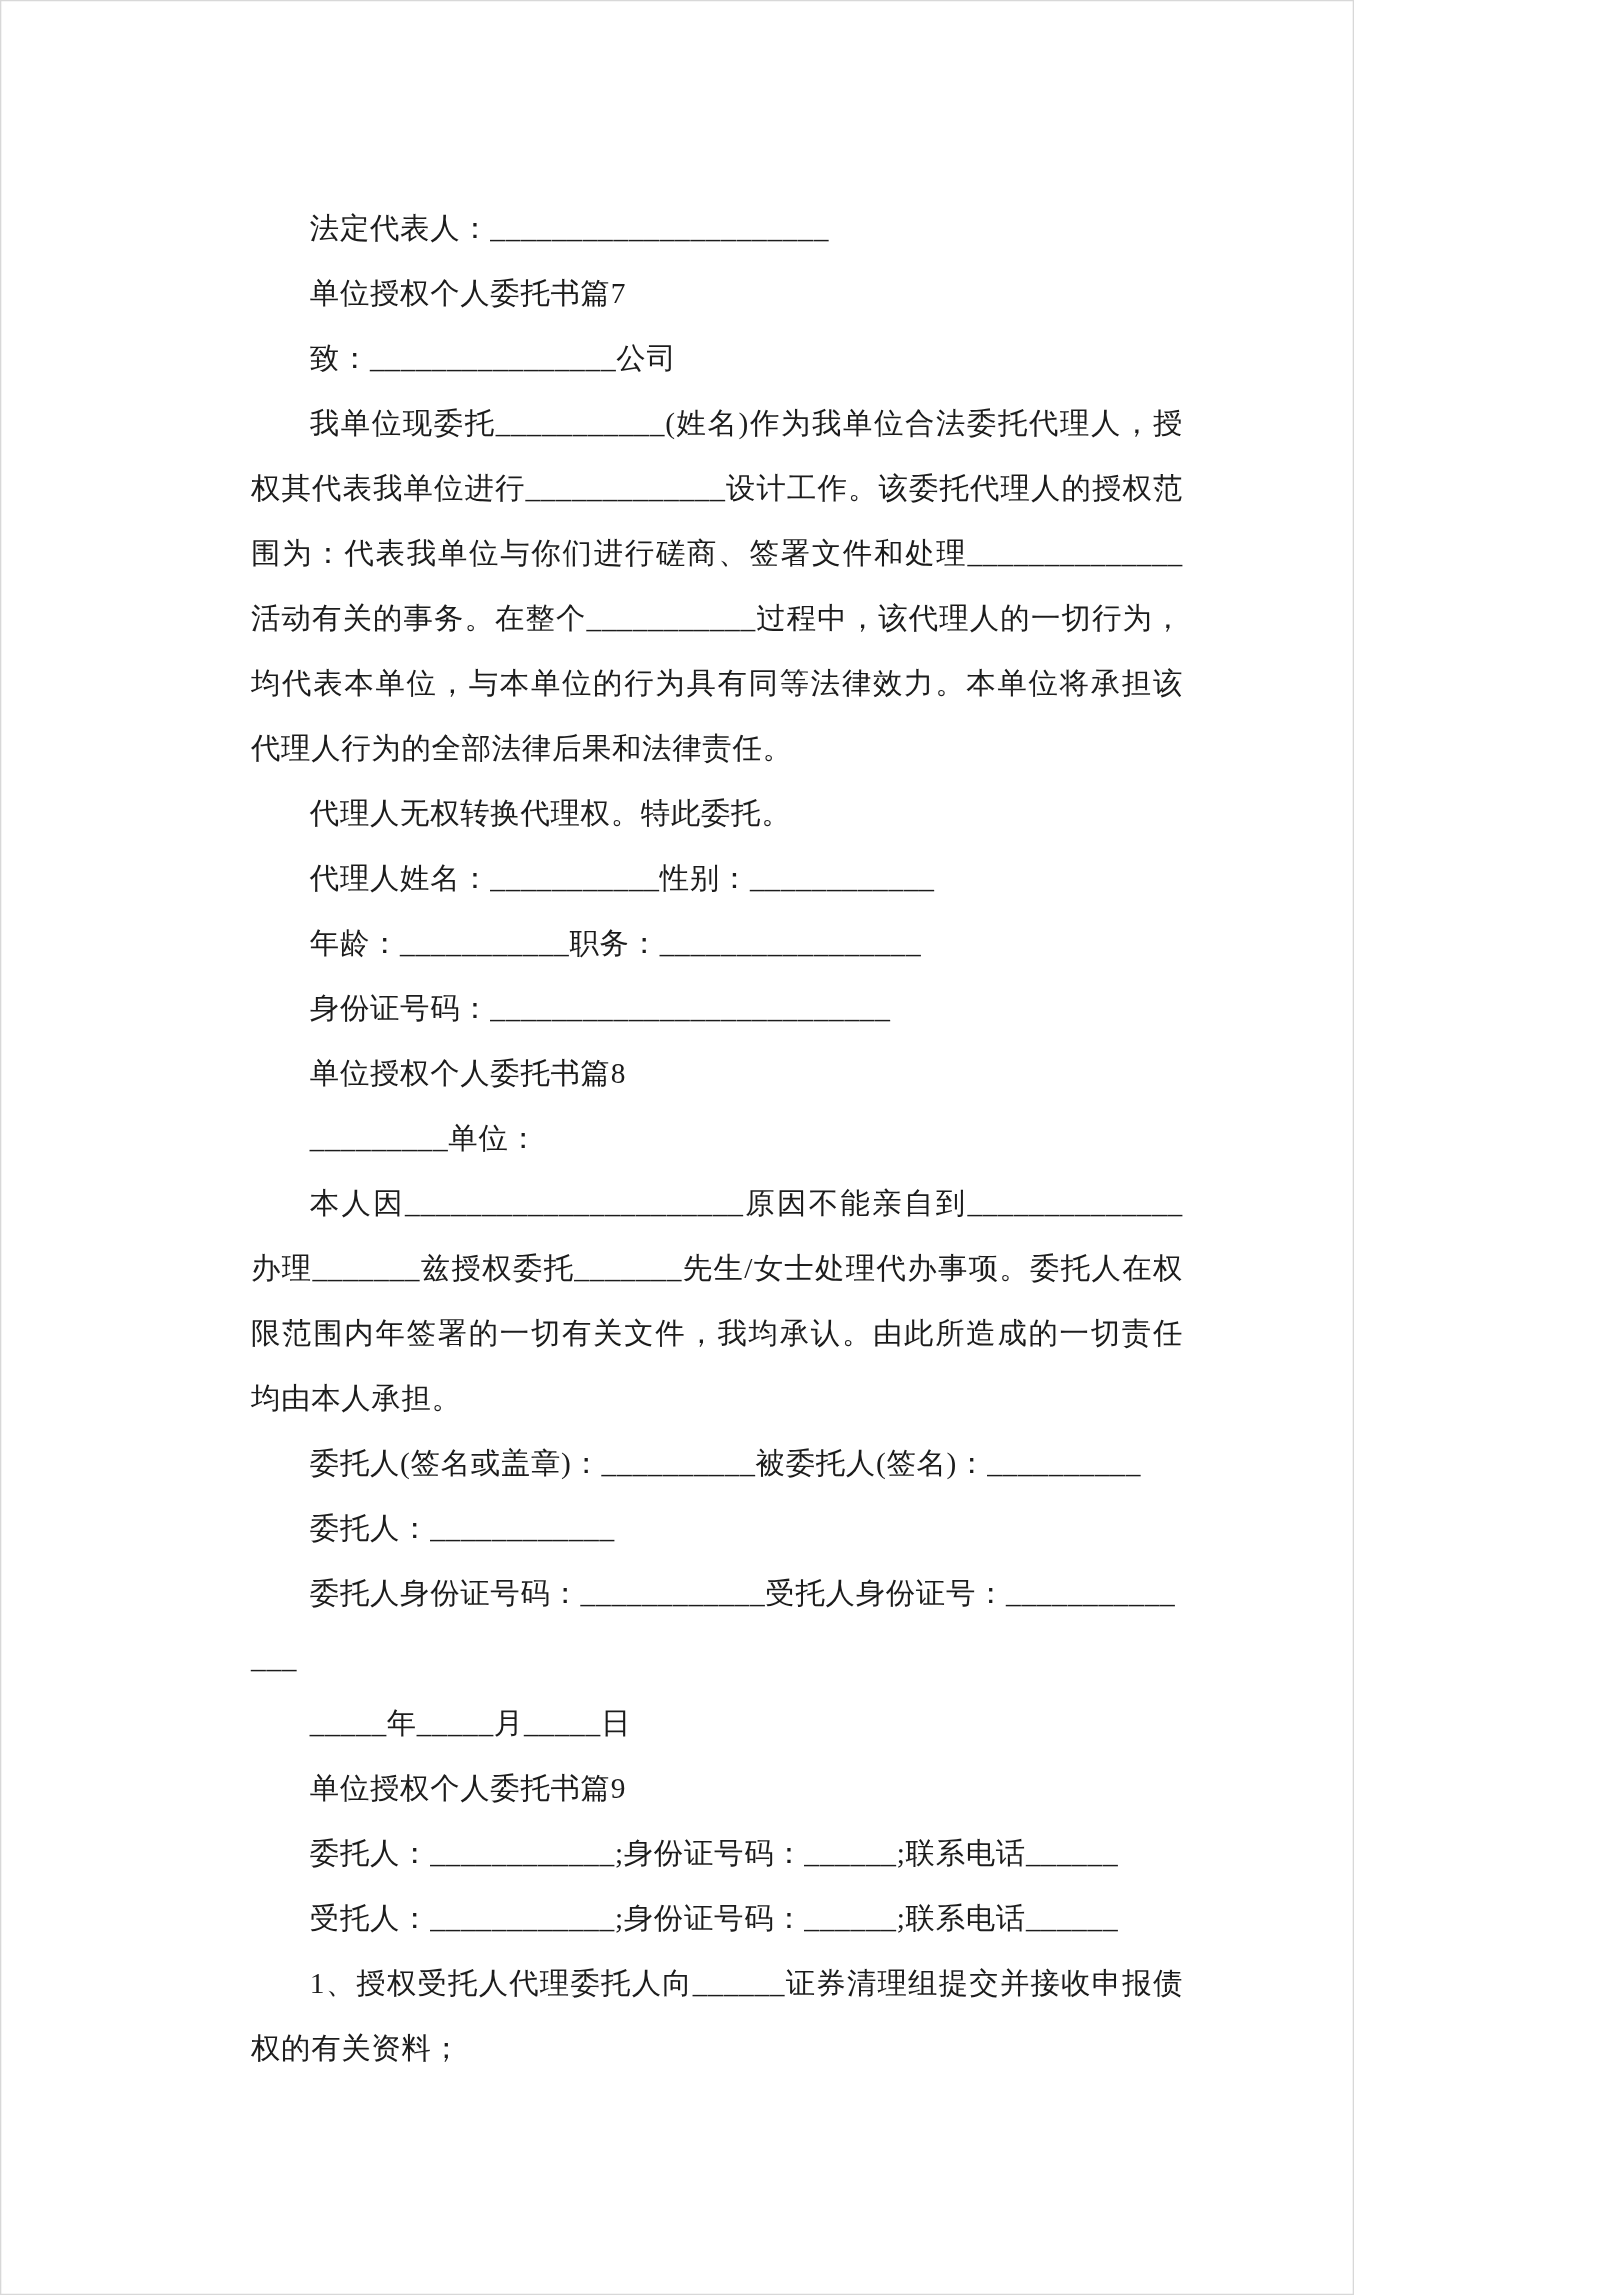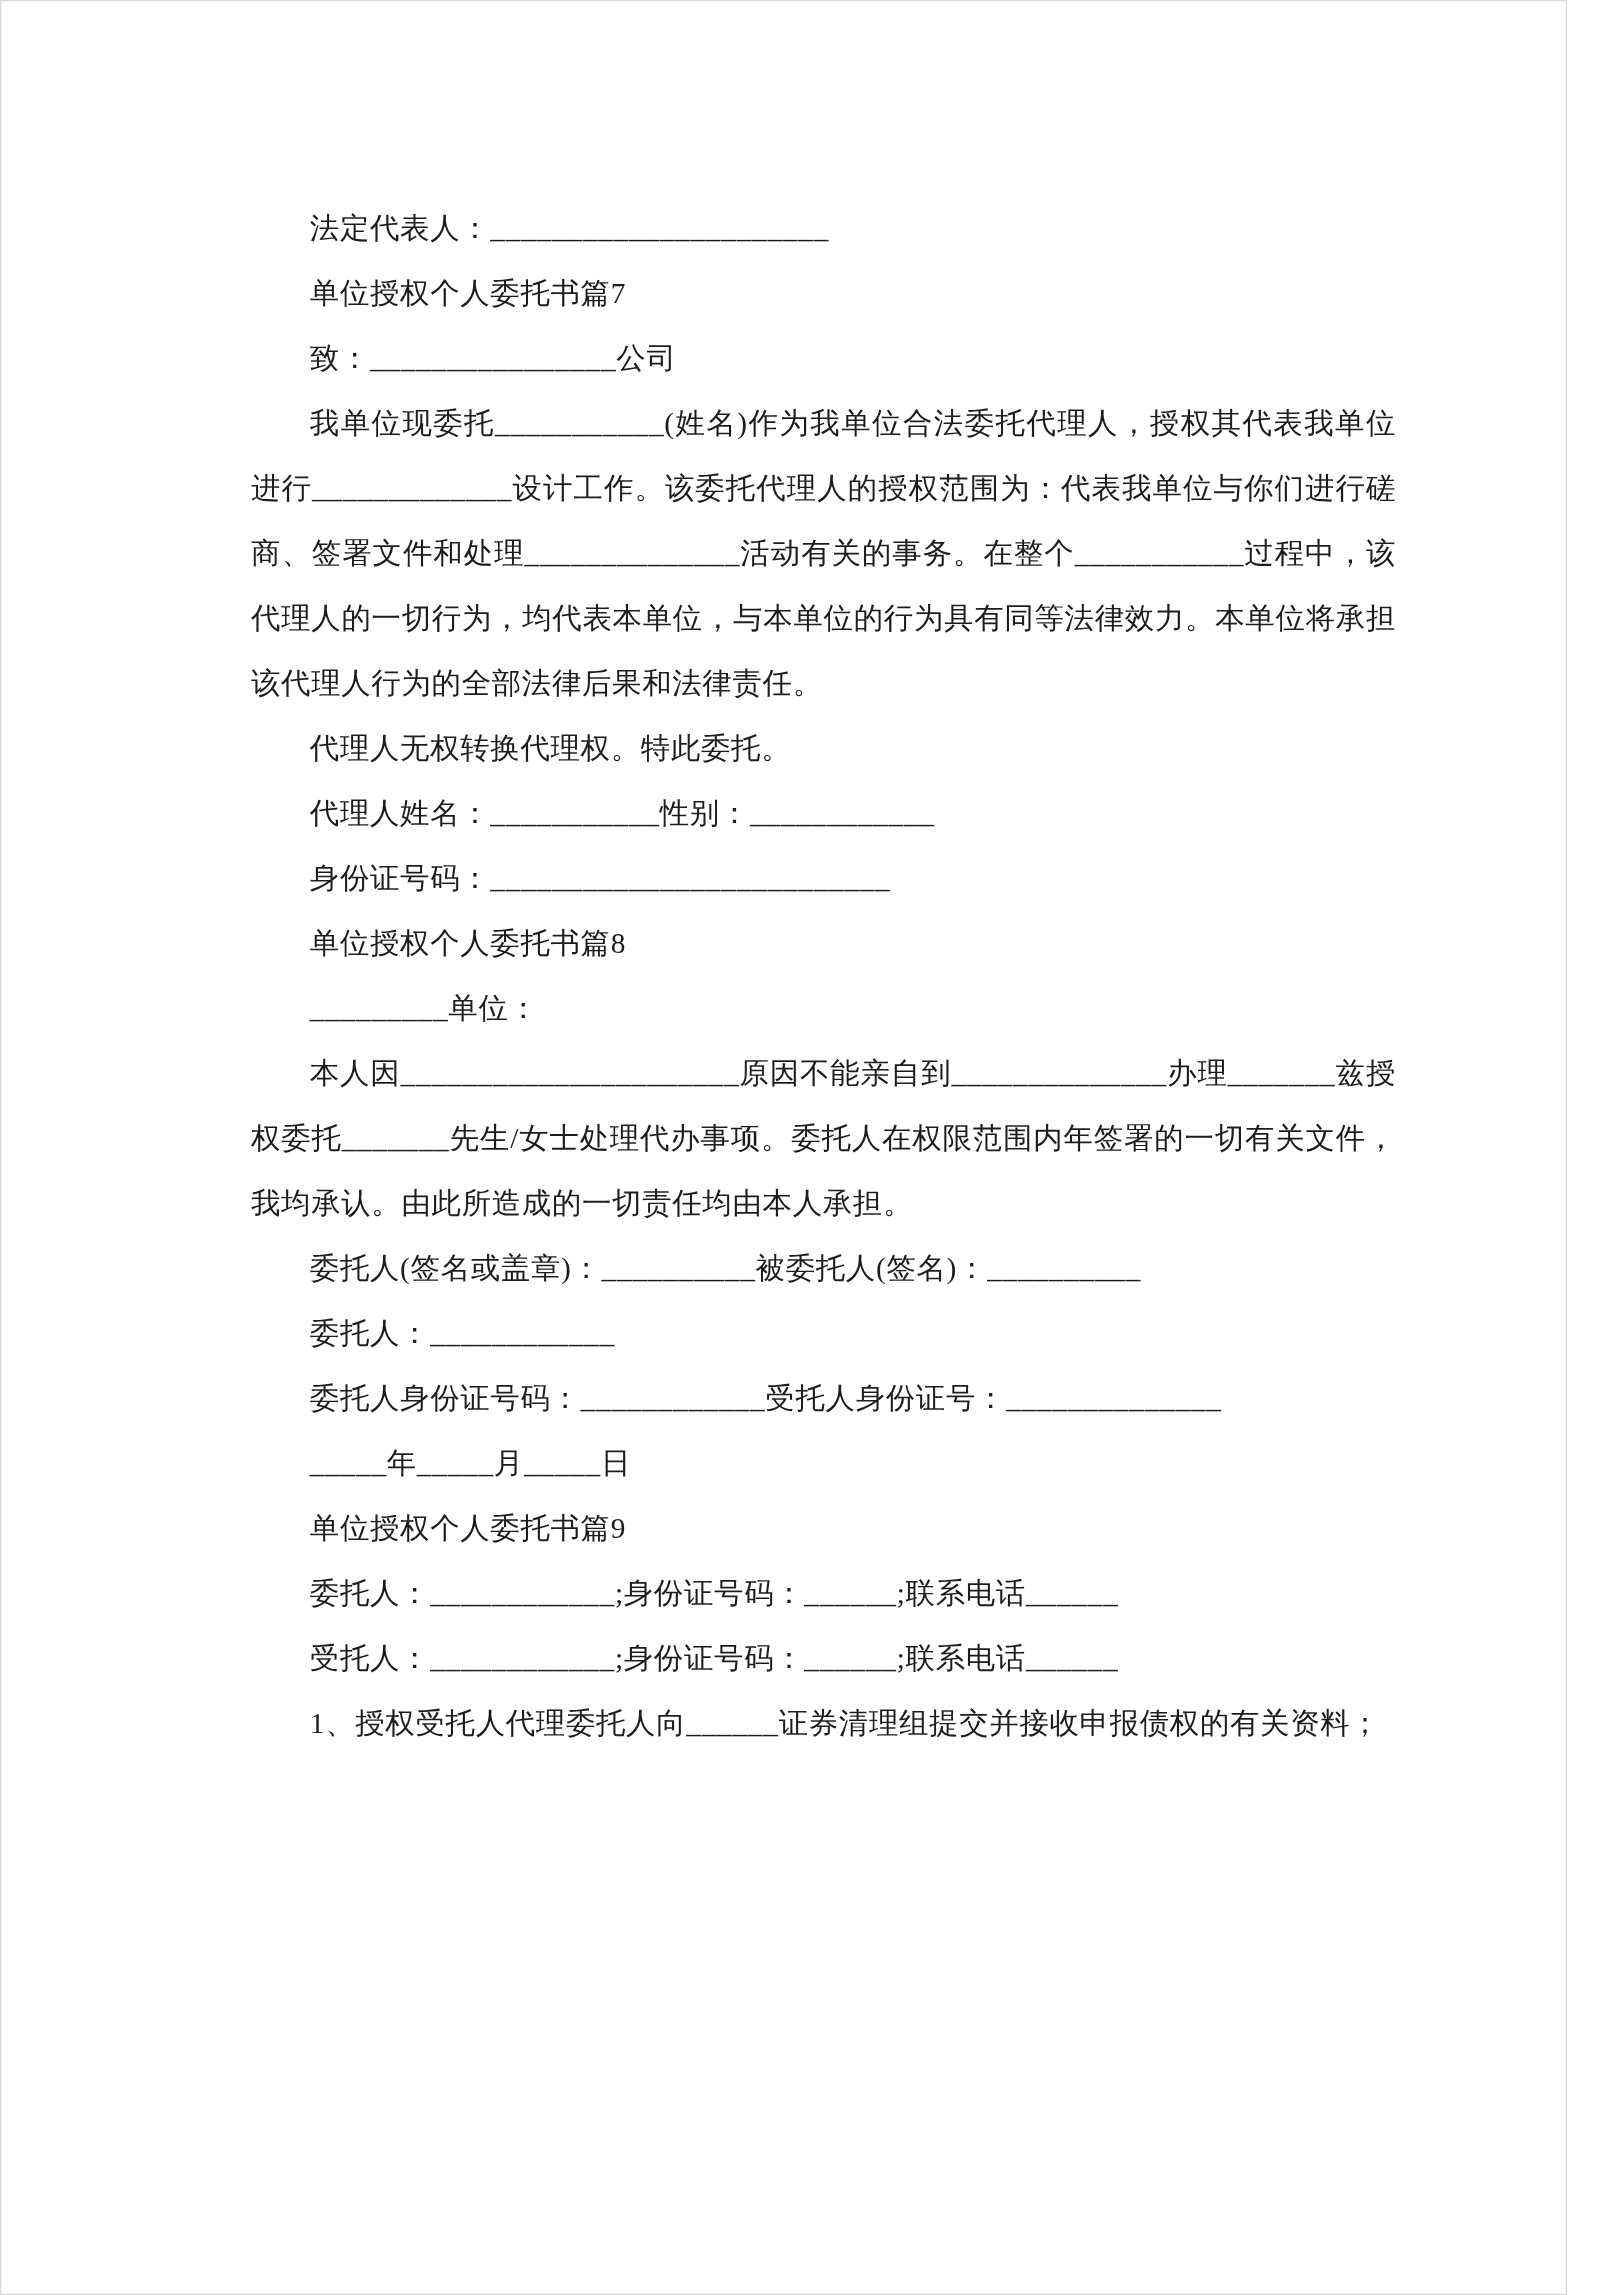--- a/index.html
+++ b/index.html
@@ -2,21 +2,21 @@
 <html style="font-size:10.5px"><head>
 <meta charset="utf-8">
 <style>
   html, body {
     margin: 0;
     padding: 0;
     background: #ffffff;
   }
   .page {
     position: relative;
-    width: 1567px;
+    width: 1354px;
     height: 2295px;
     background: #ffffff;
     box-sizing: border-box;
     box-shadow: inset 0 0 0 1.3px #d8d8d8;
     overflow: hidden;
     font-family: "Liberation Serif", "DejaVu Serif", serif;
     color: #1c1c1c;
   }
   .doc-content {
     position: absolute;
@@ -44,20 +44,21 @@
 <body>
 
 <div class="page">
   <div class="doc-content">
     <p class="indent">法定代表人：______________________</p>
     <p class="indent">单位授权个人委托书篇7</p>
     <p class="indent">致：________________公司</p>
     <p class="indent justify">我单位现委托___________(姓名)作为我单位合法委托代理人，授权其代表我单位进行_____________设计工作。该委托代理人的授权范围为：代表我单位与你们进行磋商、签署文件和处理______________活动有关的事务。在整个___________过程中，该代理人的一切行为，均代表本单位，与本单位的行为具有同等法律效力。本单位将承担该代理人行为的全部法律后果和法律责任。</p>
     <p class="indent">代理人无权转换代理权。特此委托。</p>
     <p class="indent">代理人姓名：___________性别：____________</p>
+    <p class="indent">年龄：___________职务：_________________</p>
     <p class="indent">身份证号码：__________________________</p>
     <p class="indent">单位授权个人委托书篇8</p>
     <p class="indent">_________单位：</p>
     <p class="indent justify">本人因______________________原因不能亲自到______________办理_______兹授权委托_______先生/女士处理代办事项。委托人在权限范围内年签署的一切有关文件，我均承认。由此所造成的一切责任均由本人承担。</p>
     <p class="indent">委托人(签名或盖章)：__________被委托人(签名)：__________</p>
     <p class="indent">委托人：____________</p>
     <p class="indent">委托人身份证号码：____________受托人身份证号：______________</p>
     <p class="indent">_____年_____月_____日</p>
     <p class="indent">单位授权个人委托书篇9</p>
     <p class="indent">委托人：____________;身份证号码：______;联系电话______</p>

